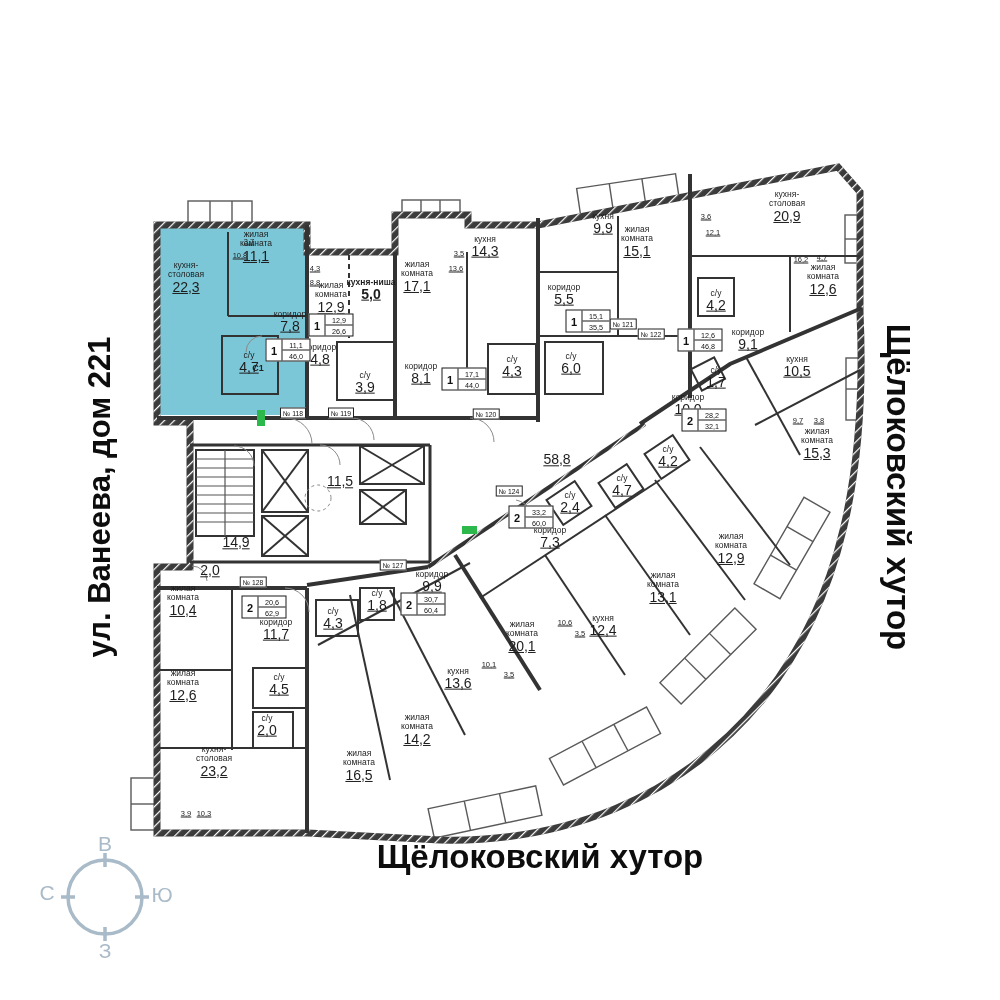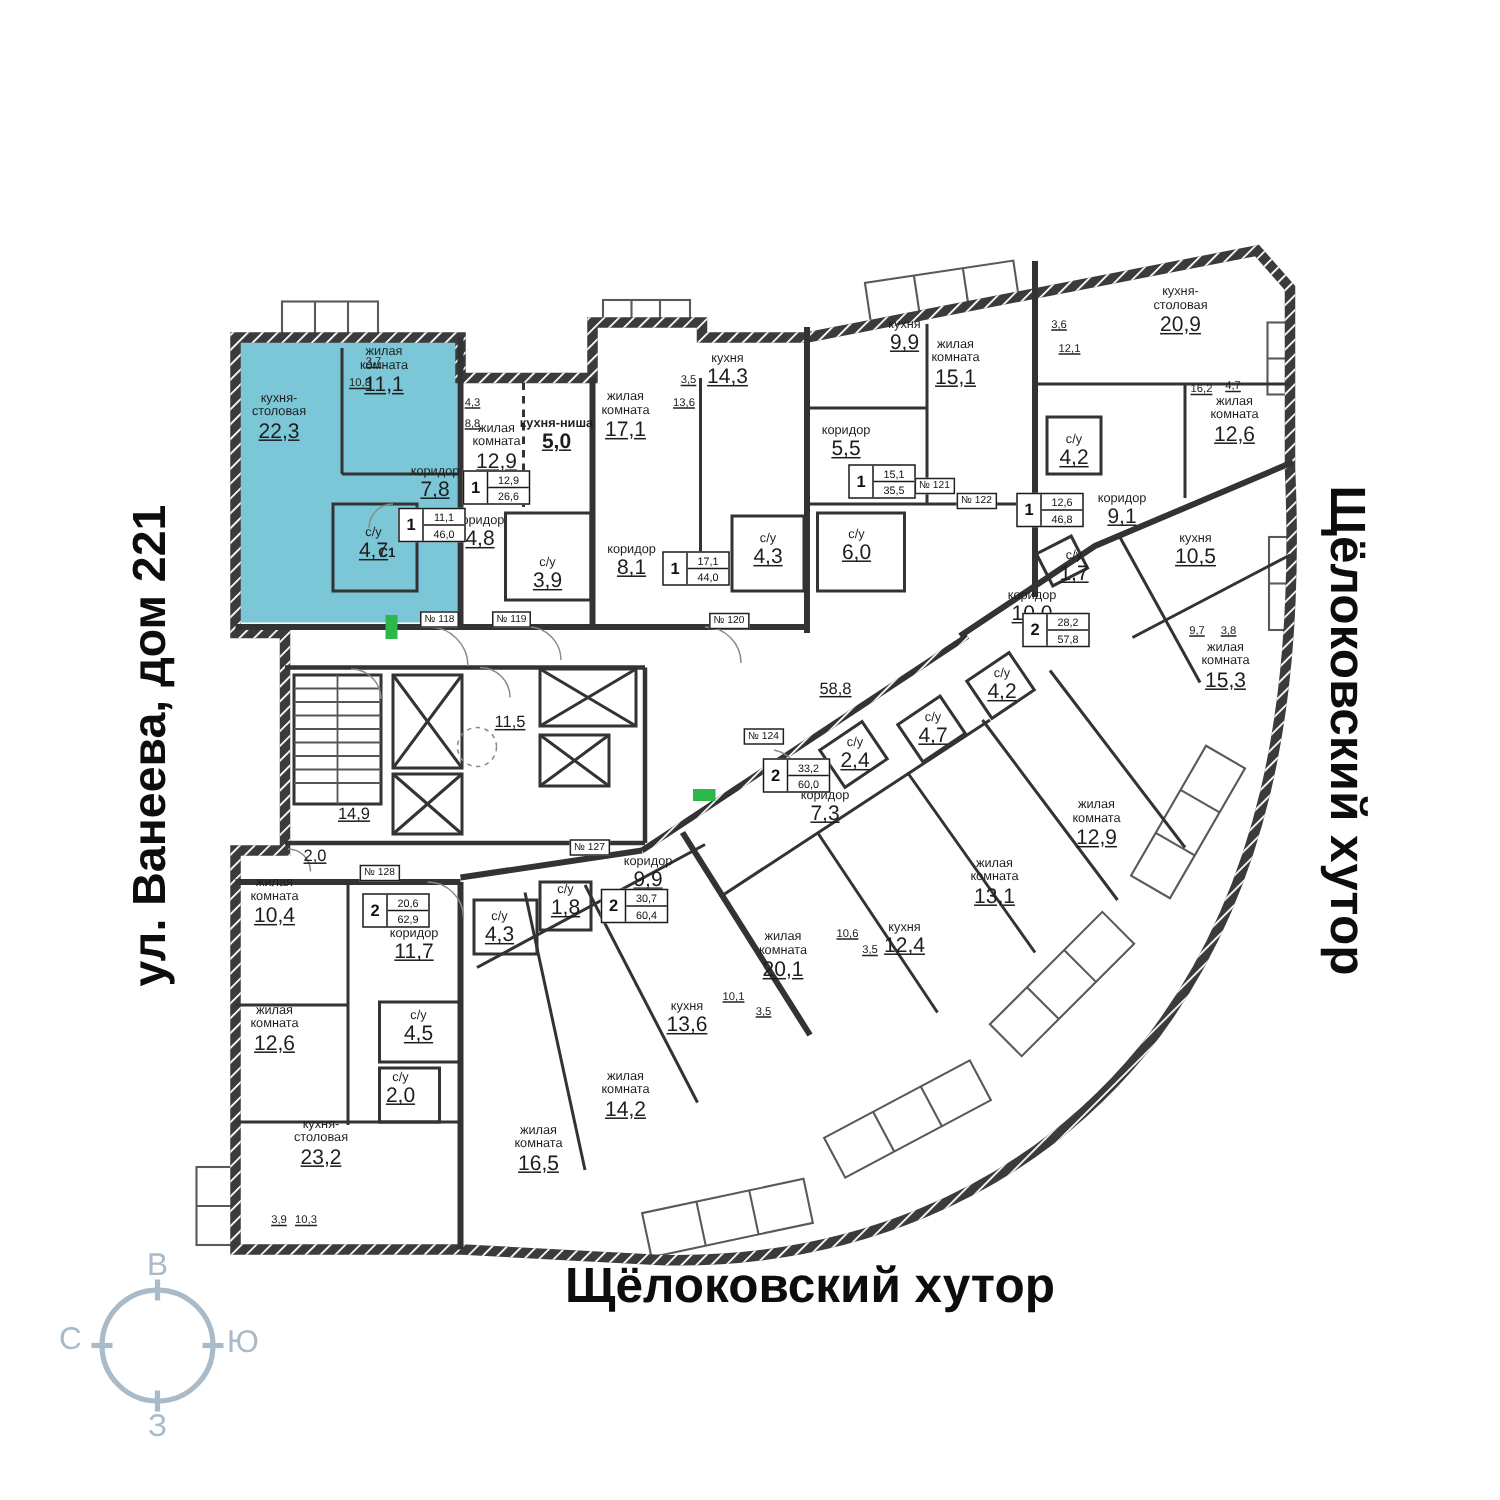--- a/index.html
+++ b/index.html
@@ -2,21 +2,21 @@
 <html style="--highlight: #7cc7d7; --compass: #a9bac8; --exit: #2db84b;"><head>
 <meta charset="utf-8">
 <style>
   html,body{margin:0;padding:0;background:#fff;}
   #stage{position:relative;width:1000px;height:1000px;background:#fff;overflow:hidden;
          font-family:"Liberation Sans",sans-serif;}
   #plan-svg{position:absolute;left:0;top:0;}
   .lbl{position:absolute;transform:translate(-50%,-50%);text-align:center;color:#1d1d1d;}
   .room-label{font-size:8.5px;line-height:1.1;white-space:pre-line;}
   .room-label .area{text-decoration:underline;font-size:14px;}
-  .room-label.big .area{font-size:11px;}
+  .room-label.big .area{font-size:14px;}
   .dim{font-size:7.5px;color:#222;text-decoration:underline;white-space:nowrap;}
   .tag{position:absolute;transform:translate(-50%,-50%);font-size:6.8px;line-height:9px;
        border:1px solid #222;background:#fff;padding:0 2px;color:#111;white-space:nowrap;}
   .badge{position:absolute;transform:translate(-50%,-50%);display:flex;border:1.6px solid #1a1a1a;
          background:#fff;height:21px;align-items:stretch;}
   .badge .bn{width:15px;display:flex;align-items:center;justify-content:center;
              font-size:11px;font-weight:bold;border-right:1.6px solid #1a1a1a;color:#111;}
   .badge .bv{display:flex;flex-direction:column;width:27px;}
   .badge .bv div{flex:1;display:flex;align-items:center;justify-content:center;font-size:7.2px;color:#111;}
   .badge .bv .bl{border-bottom:1px solid #1a1a1a;}
@@ -313,21 +313,21 @@
         <div class="bn">1</div>
         <div class="bv">
           <div class="bl">12,6</div>
           <div class="bt">46,8</div>
         </div>
       </div>
       <div class="badge" style="left: 704px; top: 420px;">
         <div class="bn">2</div>
         <div class="bv">
           <div class="bl">28,2</div>
-          <div class="bt">57,8</div>
+          <div class="bt">32,1</div>
         </div>
       </div>
       <div class="badge" style="left: 531px; top: 517px;">
         <div class="bn">2</div>
         <div class="bv">
           <div class="bl">33,2</div>
           <div class="bt">60,0</div>
         </div>
       </div>
       <div class="badge" style="left: 423px; top: 604px;">

